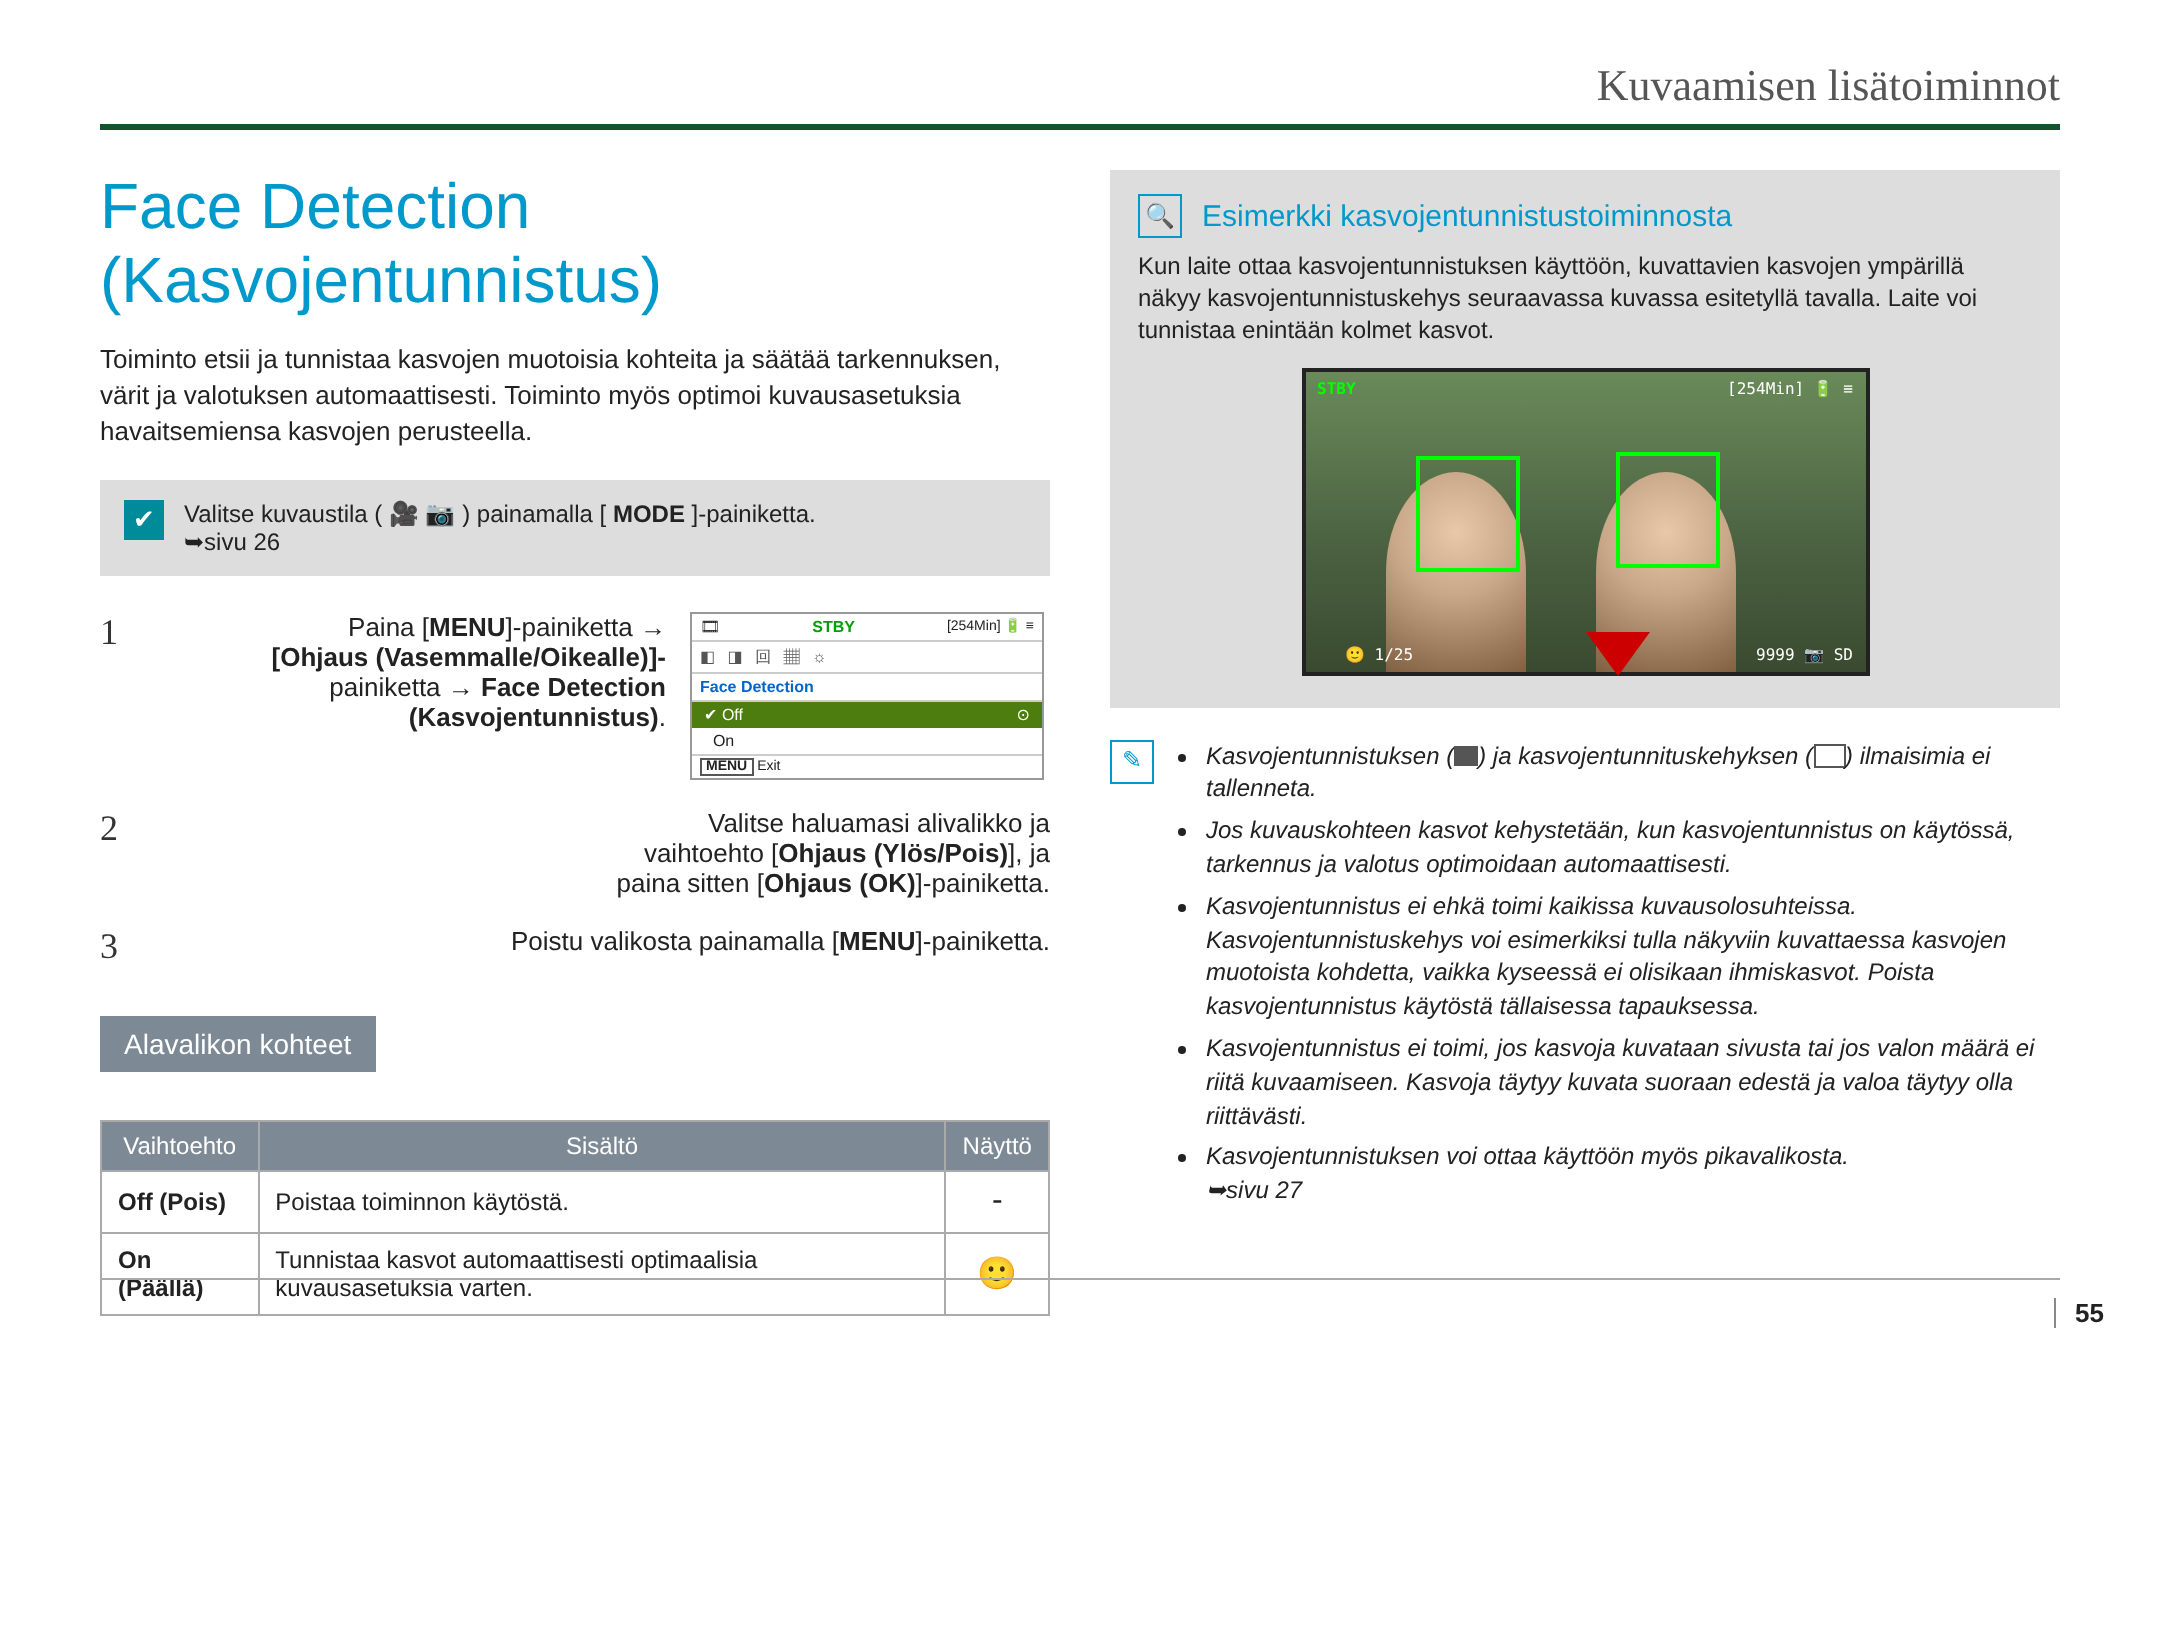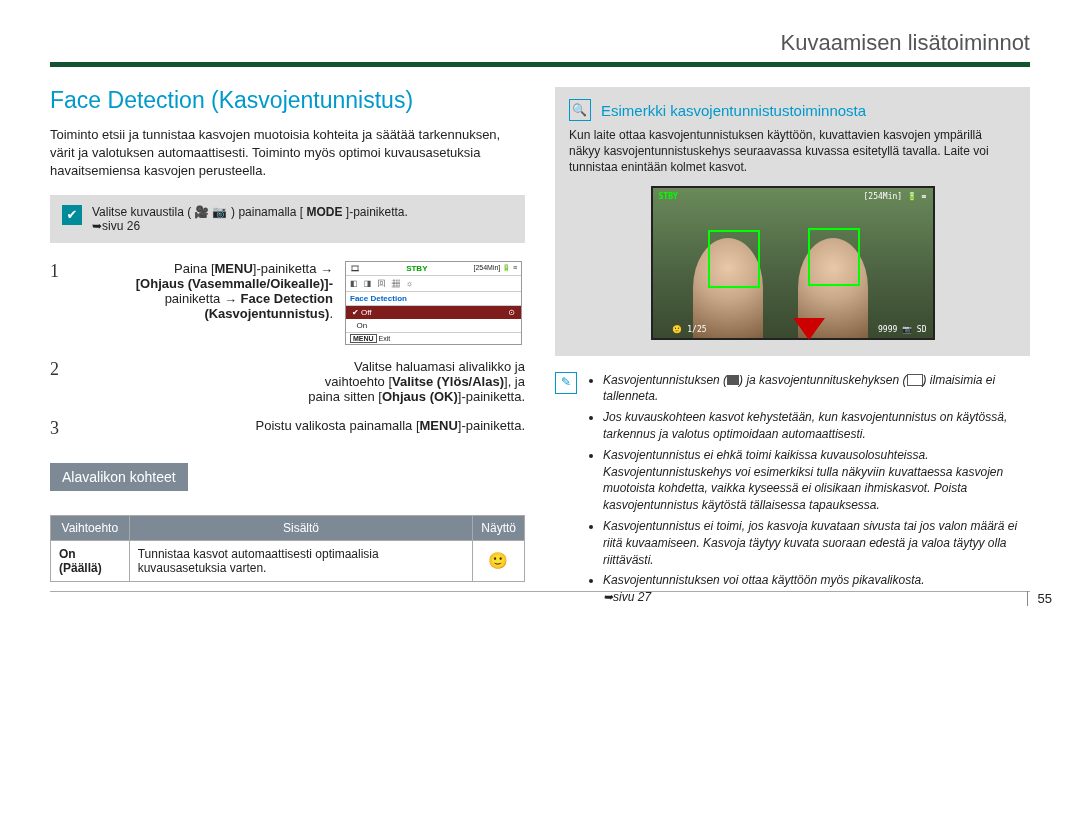--- a/index.html
+++ b/index.html
@@ -9,38 +9,39 @@
     background: #fff;
     color: #222;
     width: 1080px;
   }
   .page {
     padding: 30px 50px 20px 50px;
     box-sizing: border-box;
     position: relative;
   }
   .header-bar {
-    border-bottom: 5px solid #14532d;
+    border-bottom: 3px solid #14532d;
     text-align: right;
     padding-bottom: 6px;
     margin-bottom: 20px;
     font-size: 22px;
     color: #555;
+    font-family: Liberation Serif, serif;
   }
   .columns {
     display: flex;
     gap: 30px;
   }
   .col {
     flex: 1;
     min-width: 0;
   }
   .section-title {
     color: #0099cc;
-    font-size: 23px;
+    font-size: 32px;
     font-weight: normal;
     margin: 0 0 12px 0;
   }
   .body-text {
     font-size: 13px;
     line-height: 1.4;
     margin: 0 0 14px 0;
   }
   .note-box {
     background: #ddd;
@@ -105,21 +106,21 @@
     padding: 2px 4px;
     border-bottom:1px solid #ccc;
     color:#555;
     letter-spacing:2px;
   }
   .lcd-tab {
     background:#fff; padding:2px 4px; color:#0066cc; font-weight:bold;
     border-bottom:1px solid #ccc;
   }
   .lcd-selected {
-    background:#7f1d1d; color:#fff; padding:2px 6px; display:flex; justify-content:space-between;
+    background:#4d7c0f; color:#fff; padding:2px 6px; display:flex; justify-content:space-between;
   }
   .lcd-item {
     padding:2px 6px;
   }
   .lcd-footer {
     background:#fff; padding:2px 4px; font-size:7px; border-top:1px solid #ccc;
   }
   .sub-header {
     background: #7d8a96;
     color: #fff;
@@ -192,21 +193,21 @@
     display:flex; gap:10px; font-size:12px; line-height:1.4;
   }
   .info-icon {
     width:20px;height:20px;border:1px solid #0099cc;color:#0099cc;display:flex;align-items:center;justify-content:center;flex-shrink:0;font-size:12px;
   }
   .info-box ul {margin:0; padding-left:16px;}
   .info-box li {margin-bottom:4px;font-style:italic;}
   .square-solid { display:inline-block; width:12px; height:10px; background:#555; vertical-align:middle;}
   .square-outline { display:inline-block; width:14px; height:10px; border:1px solid #555; vertical-align:middle;}
   .page-num {
-    position:absolute; bottom:24px; right:28px; font-size:13px; font-weight:normal;
+    position:absolute; bottom:14px; right:28px; font-size:13px; font-weight:bold;
     border-left:1px solid #888; padding-left:10px;
   }
   .line-above-num {
     position:absolute; bottom:38px; left:50px; right:50px; border-top:1px solid #aaa;
   }
   b {font-weight:bold;}
 </style>
 </head>
 <body>
 
@@ -261,21 +262,21 @@
                 <b style="border:1px solid #555;padding:0 2px;">MENU</b> <span>Exit</span>
               </div>
             </div>
           </div>
         </div>
 
         <div class="step">
           <div class="step-num">2</div>
           <div class="step-body">
             <span>Valitse haluamasi alivalikko ja</span><br>
-            <span>vaihtoehto [</span><b>Valitse (Ylös/Alas)</b><span>], ja</span><br>
+            <span>vaihtoehto [</span><b>Ohjaus (Ylös/Pois)</b><span>], ja</span><br>
             <span>paina sitten [</span><b>Ohjaus (OK)</b><span>]-painiketta.</span>
           </div>
         </div>
 
         <div class="step">
           <div class="step-num">3</div>
           <div class="step-body">
             <span>Poistu valikosta painamalla [</span><b>MENU</b><span>]-painiketta.</span>
           </div>
         </div>
@@ -284,20 +285,25 @@
       <div class="sub-header">Alavalikon kohteet</div>
       <table class="options">
         <thead>
           <tr>
             <th>Vaihtoehto</th>
             <th>Sisältö</th>
             <th>Näyttö</th>
           </tr>
         </thead>
         <tbody>
+          <tr>
+            <td><b>Off (Pois)</b></td>
+            <td>Poistaa toiminnon käytöstä.</td>
+            <td class="icon-cell">-</td>
+          </tr>
           <tr>
             <td><b>On (Päällä)</b></td>
             <td>Tunnistaa kasvot automaattisesti optimaalisia kuvausasetuksia varten.</td>
             <td class="icon-cell">🙂</td>
           </tr>
         </tbody>
       </table>
     </div>
 
     <div class="col">

